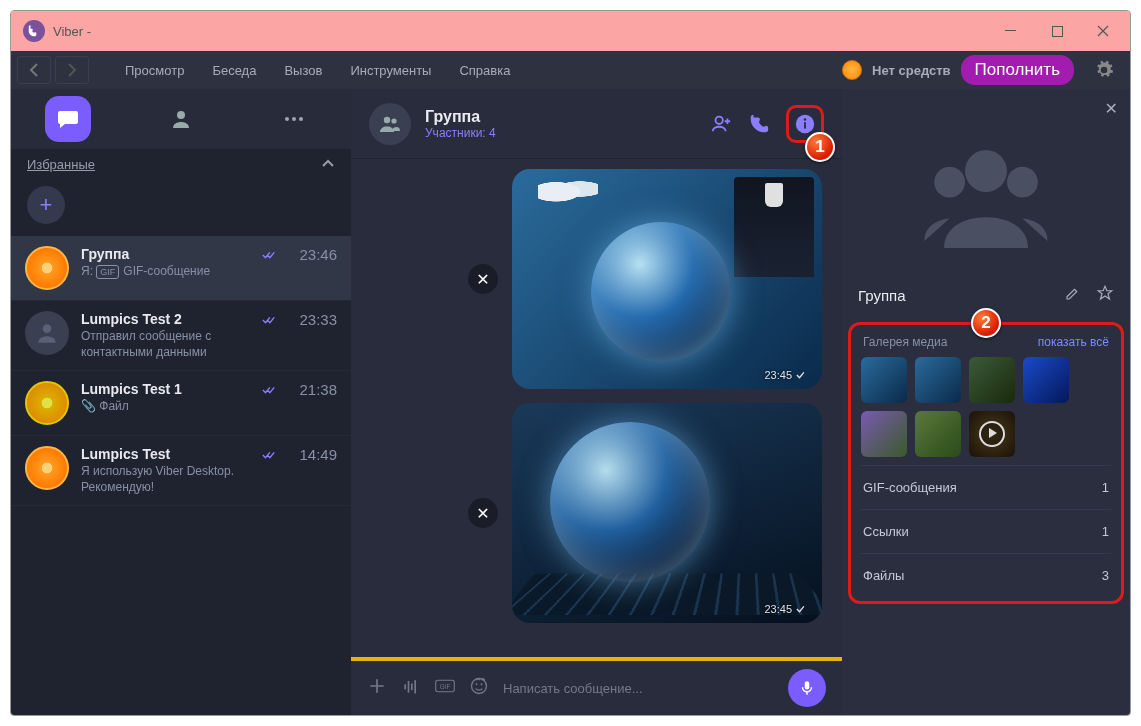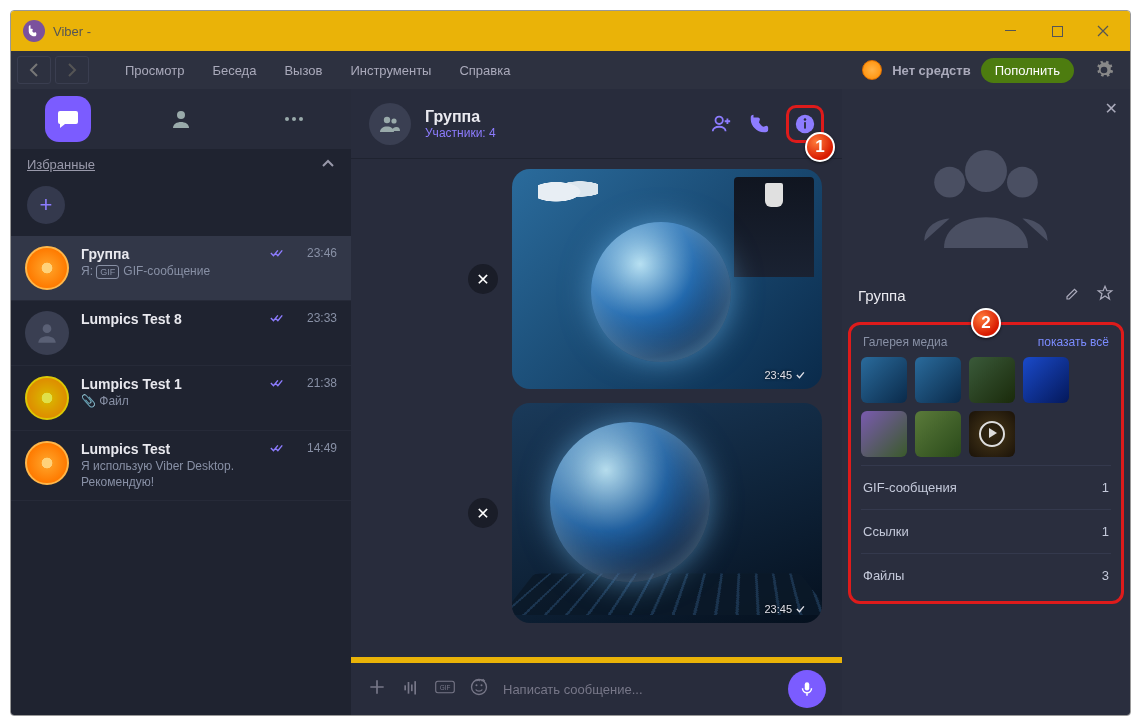--- a/index.html
+++ b/index.html
@@ -1,30 +1,30 @@
 <!DOCTYPE html>
 <html><head>
 <meta charset="utf-8">
 <style>
 * { margin:0; padding:0; box-sizing:border-box; font-family:"Segoe UI",Arial,sans-serif; }
 body { background:#fff; width:1141px; height:726px; overflow:hidden; position:relative; }
 .outer { position:absolute; top:10px; left:10px; width:1121px; height:706px; border:1px solid #999; border-radius:4px; overflow:hidden; background:#fff; }
-.titlebar { height:40px; display:flex; align-items:center; background:#eab308; padding:0 4px; }
+.titlebar { height:40px; display:flex; align-items:center; background:#fca5a5; padding:0 4px; }
 .titlebar .vlogo { width:22px; height:22px; border-radius:50%; background:#7b519d; display:flex; align-items:center; justify-content:center; margin:0 8px; position:relative; }
 .titlebar .vlogo svg { width:14px; height:14px; fill:#fff; }
 .titlebar .title { color:#555; font-size:13px; }
 .titlebar .wbtns { margin-left:auto; display:flex; }
 .titlebar .wbtn { width:46px; height:30px; display:flex; align-items:center; justify-content:center; color:#555; font-size:14px; cursor:default; }
 .menubar { height:38px; background:#2d3140; display:flex; align-items:center; padding:0 6px; color:#aab; }
 .navarrow { width:34px; height:28px; display:flex; align-items:center; justify-content:center; color:#888; border:1px solid #3a3e50; border-radius:3px; margin-right:4px; }
 .menubar .mitem { padding:0 14px; font-size:13px; color:#aab; }
 .menubar .right { margin-left:auto; display:flex; align-items:center; gap:10px; }
 .orange-circle { width:20px; height:20px; border-radius:50%; background:radial-gradient(circle,#ffb347,#ff8c00); border:1px solid #e07000; }
 .menubar .balance { color:#aab; font-size:13px;font-weight:bold; }
-.menubar .topup { background:#4d7c0f; color:#fff; padding:5px 14px; border-radius:14px; font-size:13px; }
+.menubar .topup { background:#a21caf; color:#fff; padding:5px 14px; border-radius:14px; font-size:17px; }
 .menubar .gear { width:24px; height:24px; display:flex; align-items:center; justify-content:center; color:#888; margin:0 8px; }
 .maincols { display:flex; height:626px; }
 .sidebar { width:340px; background:#1f2330; display:flex; flex-direction:column; }
 .sb-nav { height:60px; display:flex; align-items:center; justify-content:space-around; background:#272b3a; }
 .sb-nav .nbtn { width:46px; height:46px; border-radius:14px; display:flex; align-items:center; justify-content:center; }
 .sb-nav .nbtn.active { background:#7b5cff; }
 .sb-nav svg { width:24px; height:24px; fill:#9aa; }
 .sb-nav .active svg { fill:#fff; }
 .sb-search { display:flex; align-items:center; padding:8px 14px; }
 .sb-search .sbox { flex:1; background:#272b3a; border-radius:6px; padding:7px 12px; color:#7a8; font-size:13px; display:flex; align-items:center; gap:8px; }
@@ -38,21 +38,21 @@
 .citem { display:flex; padding:10px 14px; gap:12px; border-bottom:1px solid #262a38; align-items:flex-start; }
 .citem.sel { background:#323748; }
 .avatar { width:44px; height:44px; border-radius:50%; flex-shrink:0; background:#3a3f52; display:flex; align-items:center; justify-content:center; }
 .avatar.orng { background:radial-gradient(circle,#ffd27a 18%,#ff9a1f 20%,#ff7a00 70%); border:2px solid #ffb74a; }
 .citem .ctext { flex:1; min-width:0; }
 .citem .cname { color:#e8e8ee; font-size:14px; font-weight:600; }
 .citem .csub { color:#8890a5; font-size:12px; margin-top:2px; line-height:1.3; }
 .citem .cmeta { display:flex; flex-direction:column; align-items:flex-end; gap:2px; }
 .citem .ctime { display:flex; align-items:center; gap:4px; }
 .citem .ctime svg { width:14px; height:10px; fill:#8d7cff; }
-.citem .ctime span { color:#8890a5; font-size:12px;margin-left:19px; }
+.citem .ctime span { color:#8890a5; font-size:15px;margin-left:19px; }
 
 .chatcol { flex:1; background:#282c3c; display:flex; flex-direction:column; position:relative; }
 .chead { height:70px; display:flex; align-items:center; padding:0 18px; gap:14px; border-bottom:1px solid #1f2330; }
 .chead .gavatar { width:42px; height:42px; border-radius:50%; background:#3a3f52; display:flex; align-items:center; justify-content:center; }
 .chead .gavatar svg { width:24px; height:24px; fill:#9aa; }
 .chead .gtitle { color:#eaeaf0; font-size:16px; font-weight:600; }
 .chead .gsub { color:#7b8; font-size:12px; }
 .chead .hicons { margin-left:auto; display:flex; align-items:center; gap:16px; }
 .chead .hicons svg { width:22px; height:22px; fill:#8d7cff; }
 .hicn { display:flex; align-items:center; justify-content:center; }
@@ -61,21 +61,21 @@
 .m1 { top:24px; right:-14px; }
 .cbody { flex:1; overflow:hidden; padding:10px 20px 10px 60px; display:flex; flex-direction:column; gap:14px; }
 .msg { position:relative; width:310px; align-self:flex-end; }
 .msg .bubble { width:310px; height:220px; border-radius:18px; overflow:hidden; position:relative; background:linear-gradient(135deg,#2a6b9c,#0a2a4a); }
 .msg .bubble.kb { background:linear-gradient(160deg,#1a3a5a,#05101e); }
 .globe { position:absolute; width:160px; height:160px; border-radius:50%; left:55%; top:50%; transform:translate(-50%,-50%); background:radial-gradient(circle at 35% 30%,rgba(200,240,255,.9),rgba(40,120,200,.7) 40%,rgba(10,40,90,.4) 70%,transparent 90%); box-shadow:0 0 30px rgba(120,200,255,.5),inset 0 0 40px rgba(200,240,255,.4); }
 .kbrow { position:absolute; bottom:8px; left:-10px; right:-10px; height:110px; background:repeating-linear-gradient(100deg,#0a1828 0 18px,#1e3a56 18px 21px); transform:perspective(400px) rotateX(62deg); transform-origin:bottom; border-radius:8px; opacity:.85; }
 .msg .mtime { position:absolute; right:12px; bottom:8px; color:#e0e0e8; font-size:11px; display:flex; align-items:center; gap:4px; text-shadow:0 0 3px #000; }
 .msg .mtime svg { width:14px; height:10px; fill:#e0e0e8; }
 .msg .del { position:absolute; left:-44px; top:50%; transform:translateY(-50%); width:30px; height:30px; border-radius:50%; background:#1a1d28; color:#fff; display:flex; align-items:center; justify-content:center; font-size:16px; }
-.cinput { height:58px; display:flex; align-items:center; padding:0 16px; gap:14px; border-top:6px solid #eab308; }
+.cinput { height:58px; display:flex; align-items:center; padding:0 16px; gap:14px; border-top:4px solid #eab308; }
 .cinput svg { width:20px; height:20px; fill:#778; }
 .cinput .ph { color:#778; font-size:13px; flex:1; }
 .cinput .mic { width:38px; height:38px; border-radius:50%; background:#7b5cff; display:flex; align-items:center; justify-content:center; }
 .cinput .mic svg { fill:#fff; width:18px; height:18px; }
 
 .infocol { width:288px; background:#2a2e3e; display:flex; flex-direction:column; position:relative; }
 .infocol .close { align-self:flex-end; color:#aab; padding:10px 12px; font-size:16px; }
 .infocol .bigavatar { align-self:center; width:150px; height:150px; position:relative; display:flex; align-items:center; justify-content:center; margin-top:-4px; }
 .infocol .bigavatar svg { width:140px; height:140px; fill:#4a4f62; }
 .infocol .grouprow { display:flex; align-items:center; padding:10px 16px 14px; gap:10px; }
@@ -212,21 +212,22 @@
             </div>
         </div>
         <div class="citem">
           <div class="avatar">
             <svg width="26" height="26" viewBox="0 0 24 24" fill="#5a6075">
                 <circle cx="12" cy="8" r="4"></circle>
                 <path d="M4 21c0-4 4-6 8-6s8 2 8 6"></path>
               </svg>
           </div>
           <div class="ctext">
-            <div class="cname">Lumpics Test 8</div>
+            <div class="cname">Lumpics Test 2</div>
+            <div class="csub">Отправил сообщение с контактными данными</div>
           </div>
           <div class="cmeta">
               <div class="ctime">
                 <svg viewBox="0 0 16 10">
                   <path d="M1 5l3 3L9 2M6 5l3 3 5-6" stroke="#8d7cff" stroke-width="1.6" fill="none"></path>
                 </svg>
                 <span>23:33</span>
               </div>
             </div>
         </div>

